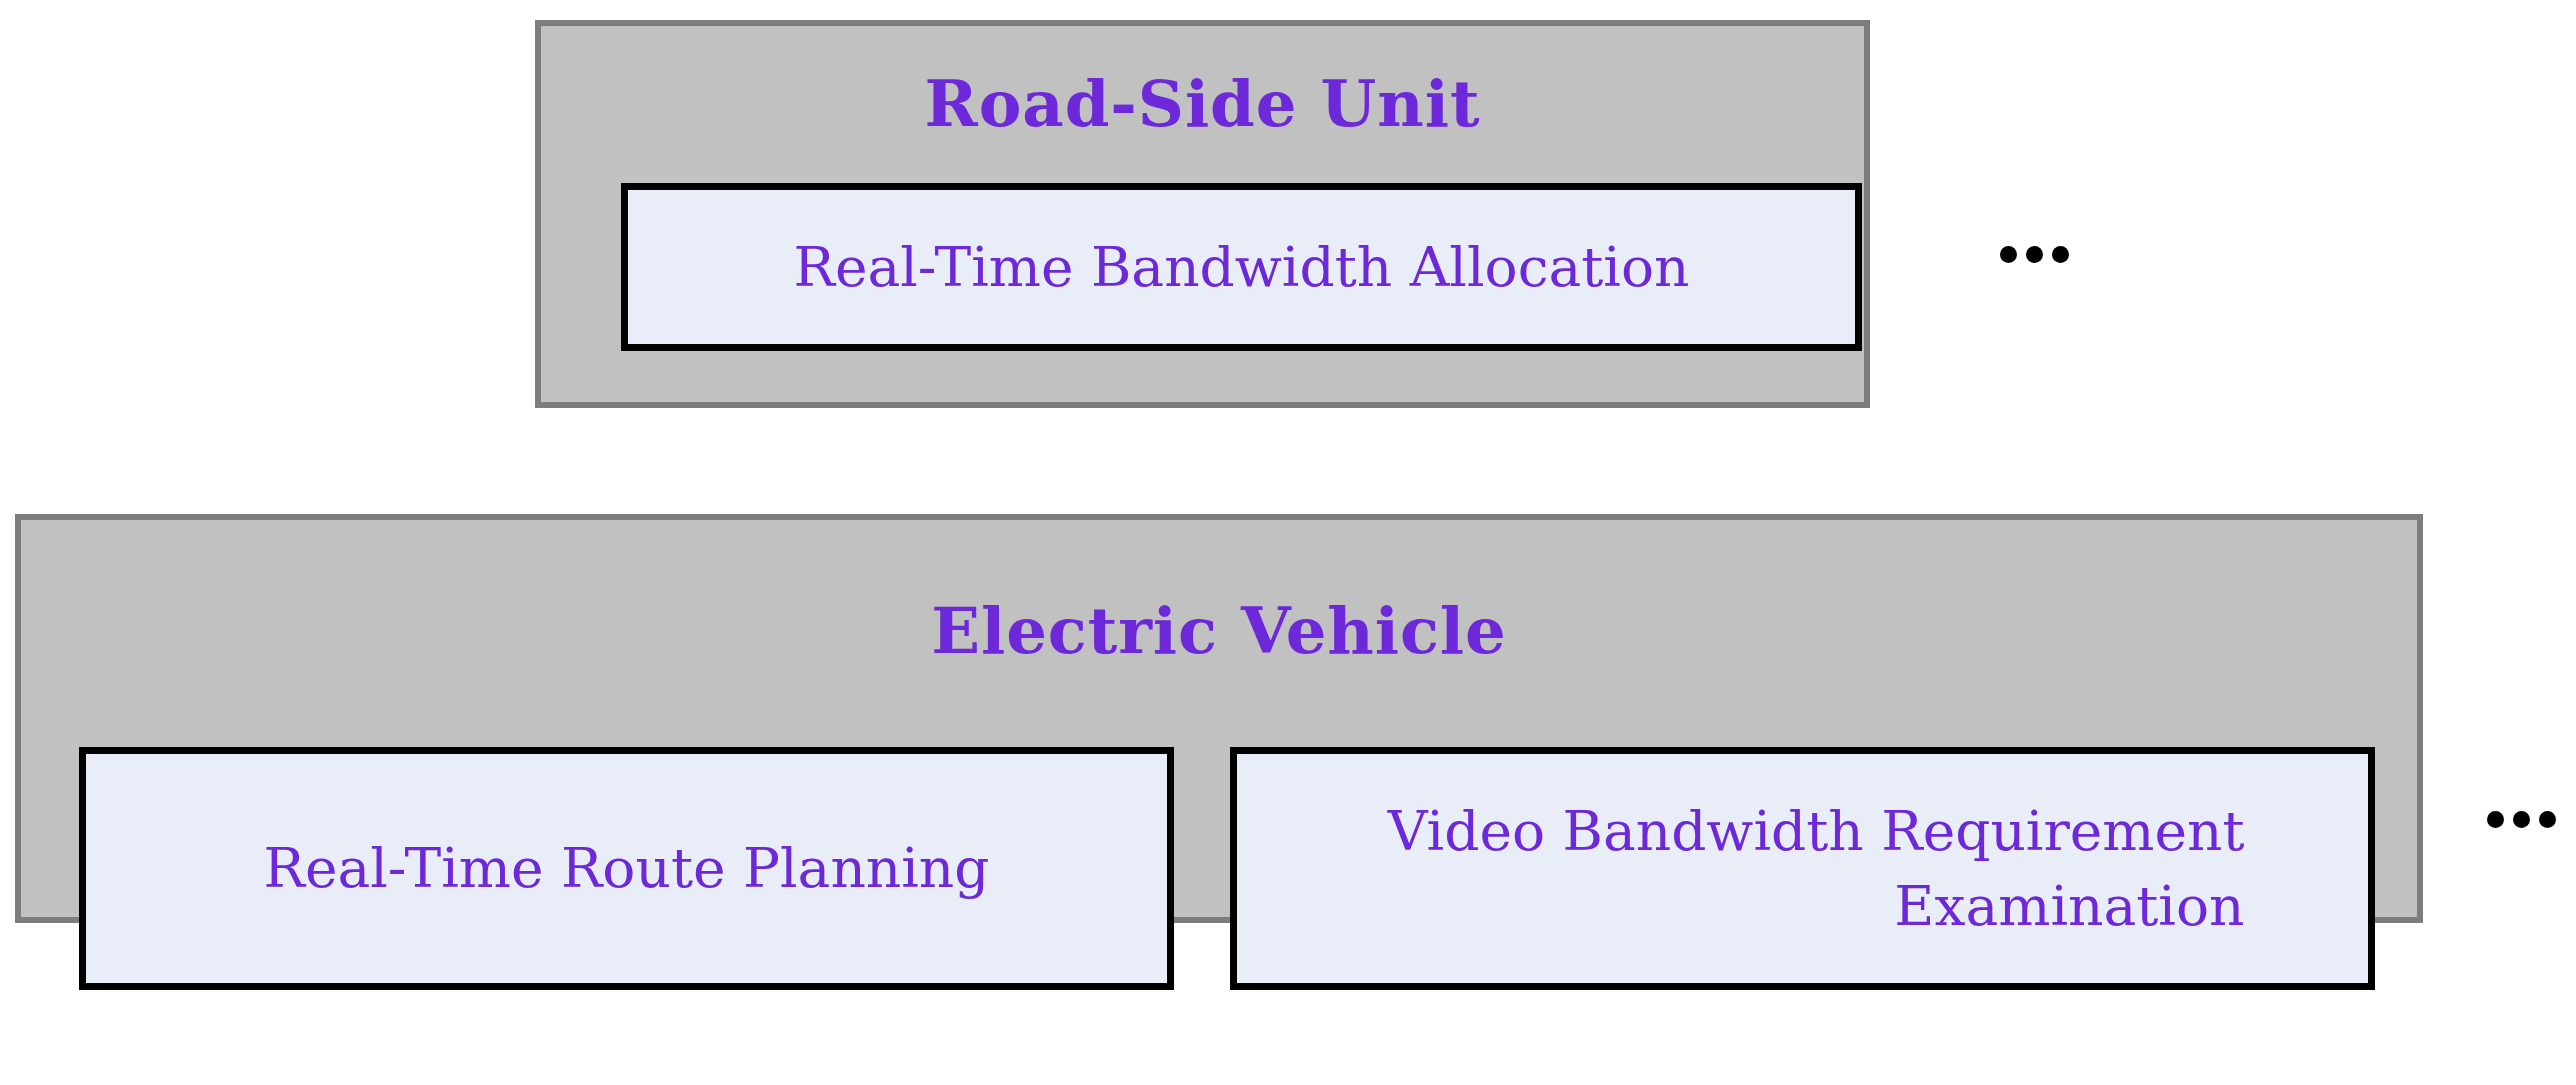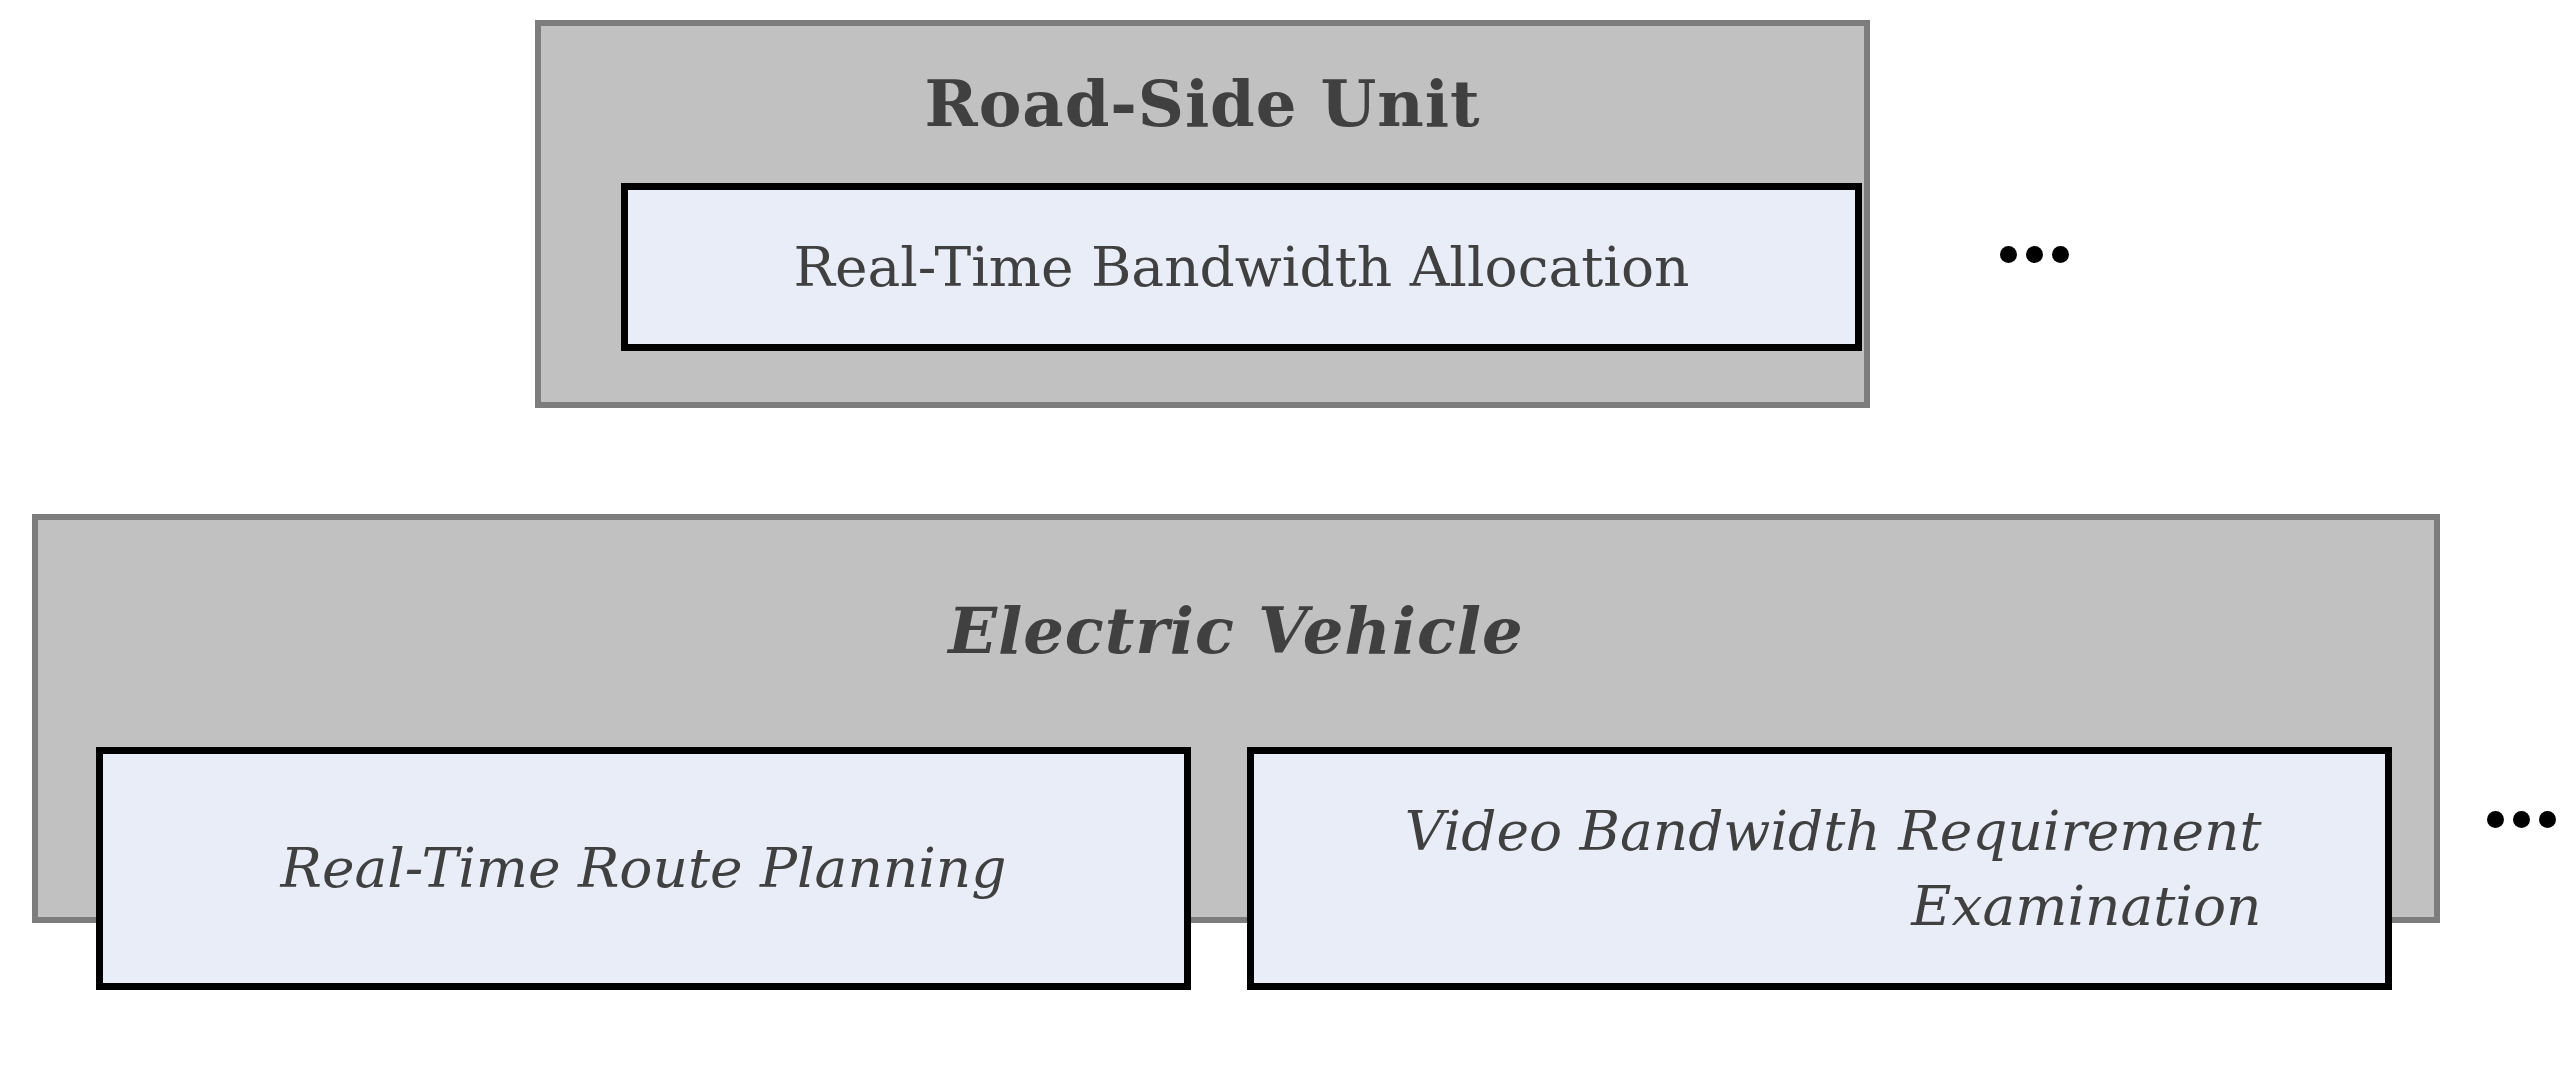--- a/index.html
+++ b/index.html
@@ -6,42 +6,41 @@
     margin: 0;
     padding: 0;
     background: #ffffff;
   }
   .canvas {
     position: relative;
     width: 2576px;
     height: 1086px;
     background: #ffffff;
     font-family: "DejaVu Serif", "Liberation Serif", serif;
-    color: #404040;
+    color: #6d28d9;
     overflow: hidden;
   }
   
   .group {
     position: absolute;
     box-sizing: border-box;
     background: #c1c1c1;
     border: 6.2px solid #7d7d7d;
   }
   .group-rsu {
     left: 535px;
     top: 20.3px;
     width: 1335px;
     height: 388px;
   }
   .group-ev {
-    left: 32px;
+    left: 15px;
     top: 514px;
     width: 2408px;
     height: 409px;
-    font-style: italic;
   }
   .group-title {
     position: absolute;
     left: 0;
     width: 100%;
     margin: 0;
     text-align: center;
     font-weight: bold;
     font-size: 64px;
     line-height: 74px;

